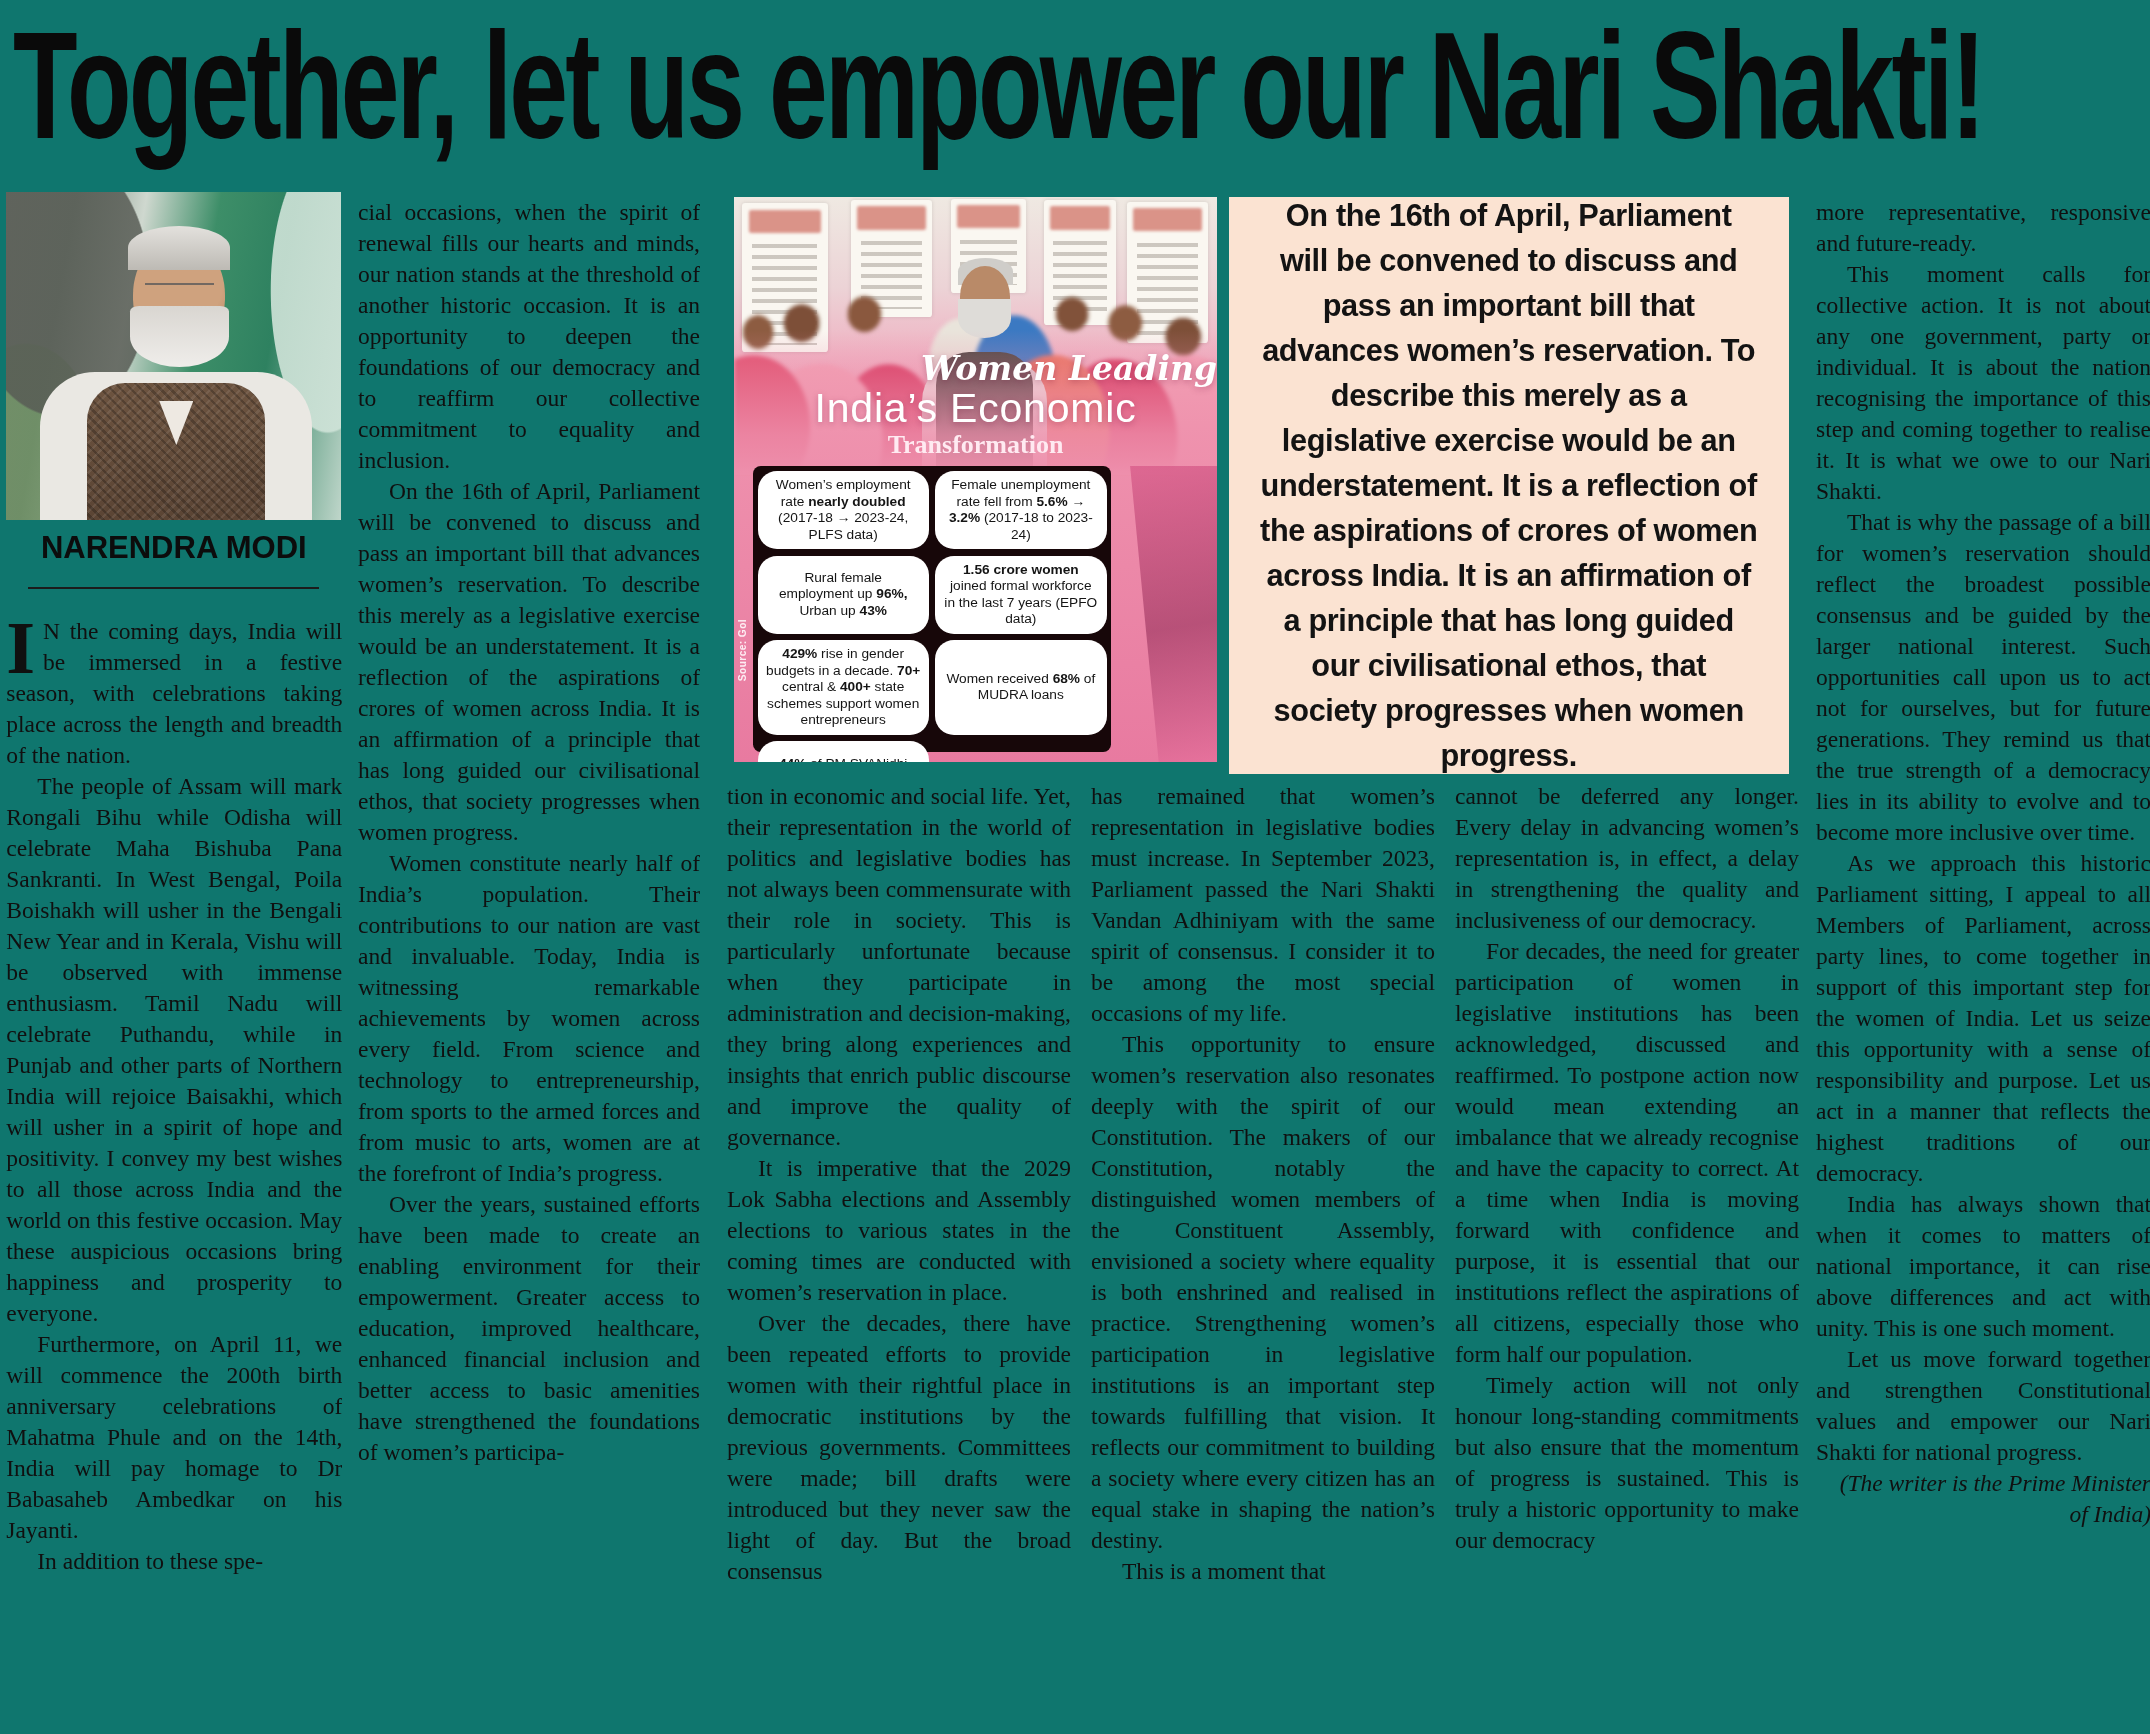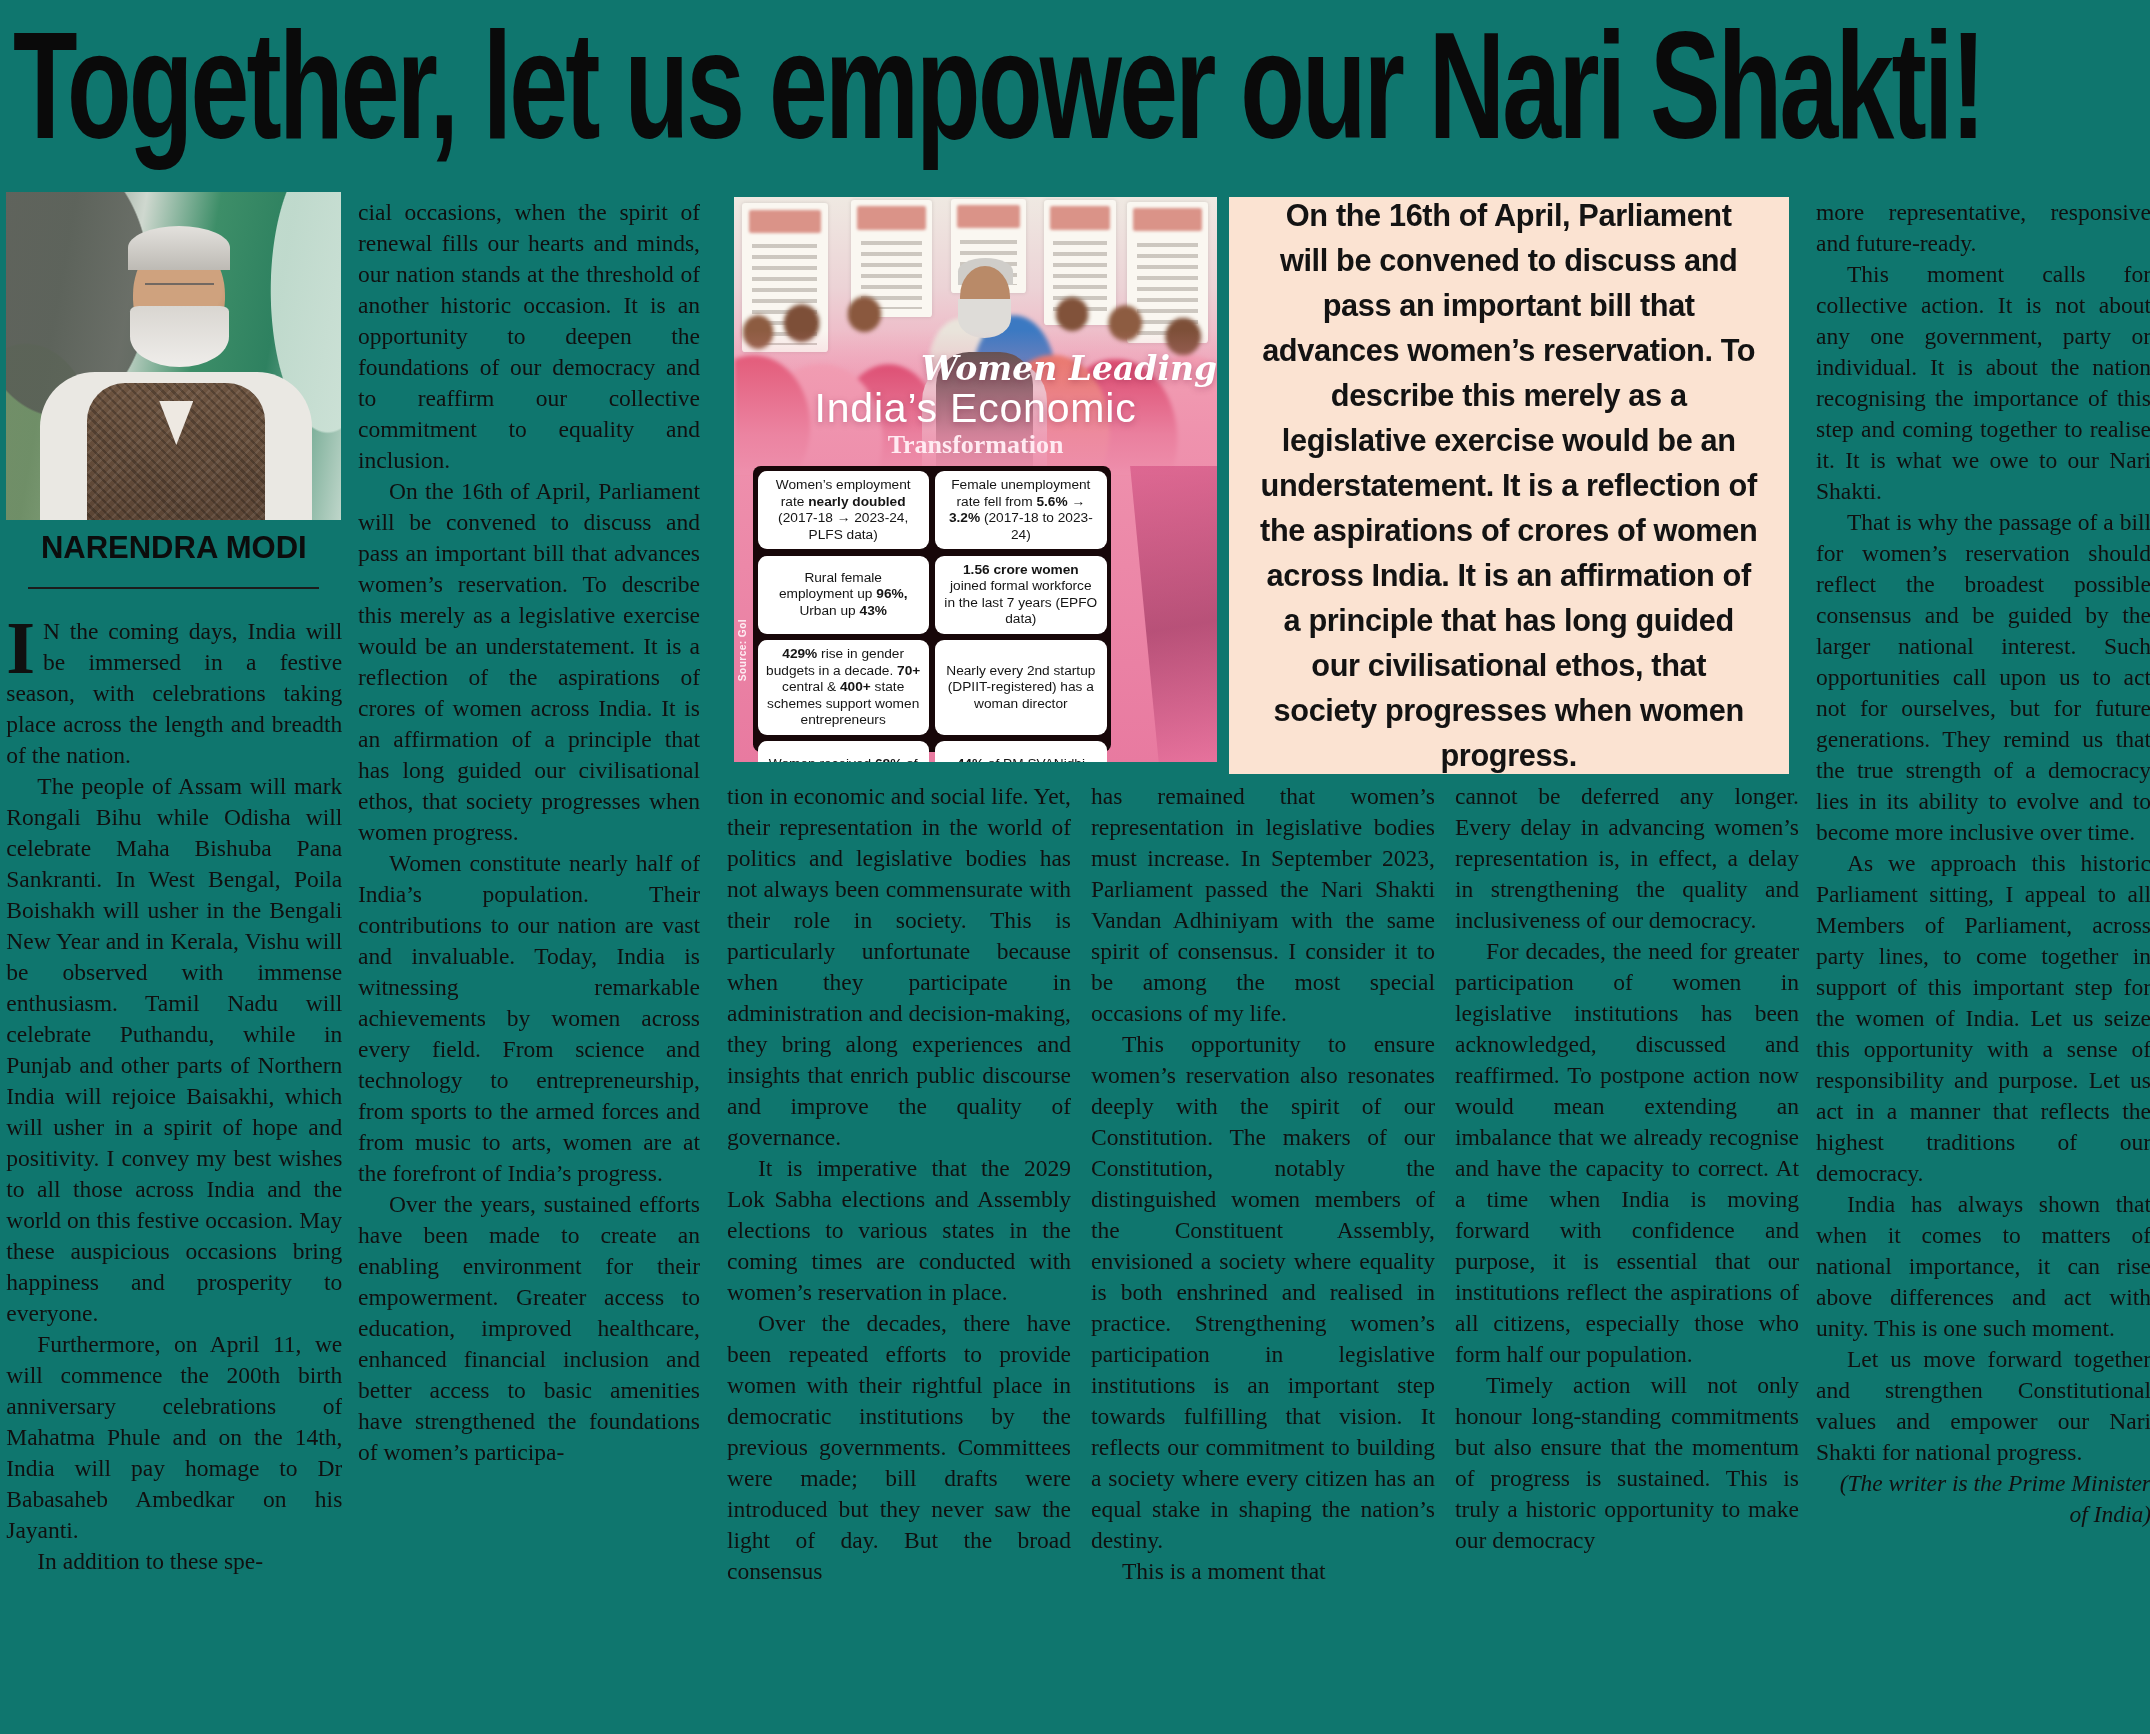--- a/index.html
+++ b/index.html
@@ -100,21 +100,21 @@
     font-family:"Liberation Sans",sans-serif;font-weight:normal;font-size:41px;line-height:1;letter-spacing:0.8px;
     text-shadow:0 1.6px 6.3px rgba(120,20,60,.35);}
   .ig-t3{position:absolute;top:235px;left:0;width:100%;margin:0;text-align:center;color:#ffeaf1;
     font-family:Liberation Serif, serif;font-weight:600;font-size:26px;line-height:1;}
   .ig-dark{position:absolute;left:19px;top:269px;width:358px;height:286px;background:#170709;border-radius:7.8px;}
   .ig-band{position:absolute;right:0;top:269px;width:106px;height:296px;
     background:linear-gradient(170deg,#d2497e 0%,#8e2753 55%,#e56b99 100%);opacity:.55;
     clip-path:polygon(18% 0,100% 0,100% 100%,45% 100%);}
   .ig-grid{position:absolute;left:23.5px;top:274px;width:349px;display:grid;
     grid-template-columns:1fr 1fr;gap:6.3px;}
-  .ig-grid p{margin:0;background:#fff;border-radius:9px;min-height:63px;box-sizing:border-box;
+  .ig-grid p{margin:0;background:#fff;border-radius:19px;min-height:63px;box-sizing:border-box;
     padding:6.3px 7.8px;display:flex;align-items:center;justify-content:center;
     font-family:"Liberation Sans","DejaVu Sans",sans-serif;font-size:13.7px;line-height:16.4px;
     text-align:center;color:#151515;}
   .ig-source{position:absolute;left:3.1px;bottom:81px;margin:0;writing-mode:vertical-rl;
     transform:rotate(180deg);color:#fff7fa;font-family:"Liberation Sans",sans-serif;
     font-size:10.2px;font-weight:bold;letter-spacing:0.4px;opacity:.92;}
 
   
   .pullquote{position:absolute;left:1229px;top:197px;width:560px;height:577px;background:#fbe3d2;
     display:flex;align-items:center;justify-content:center;box-sizing:border-box;padding:0 20.3px;}
@@ -179,23 +179,20 @@
         <p>
           <span>Rural female employment up <b>96%,</b> Urban up <b>43%</b></span>
         </p>
         <p>
           <span><b>1.56 crore women</b> joined formal workforce in the last 7 years (EPFO data)</span>
         </p>
         <p>
           <span><b>429%</b> rise in gender budgets in a decade. <b>70+</b> central &amp; <b>400+</b> state schemes support women entrepreneurs</span>
         </p>
         <p>
-          <span>Nearly every 2nd startup (DPIIT-registered) has a woman director</span>
-        </p>
-        <p>
           <span>Women received <b>68%</b> of MUDRA loans</span>
         </p>
         <p>
           <span><b>44%</b> of PM SVANidhi beneficiaries are women</span>
         </p>
       </div>
     <p class="ig-source">Source: GoI</p>
   </div>
 
   <div class="pullquote">

